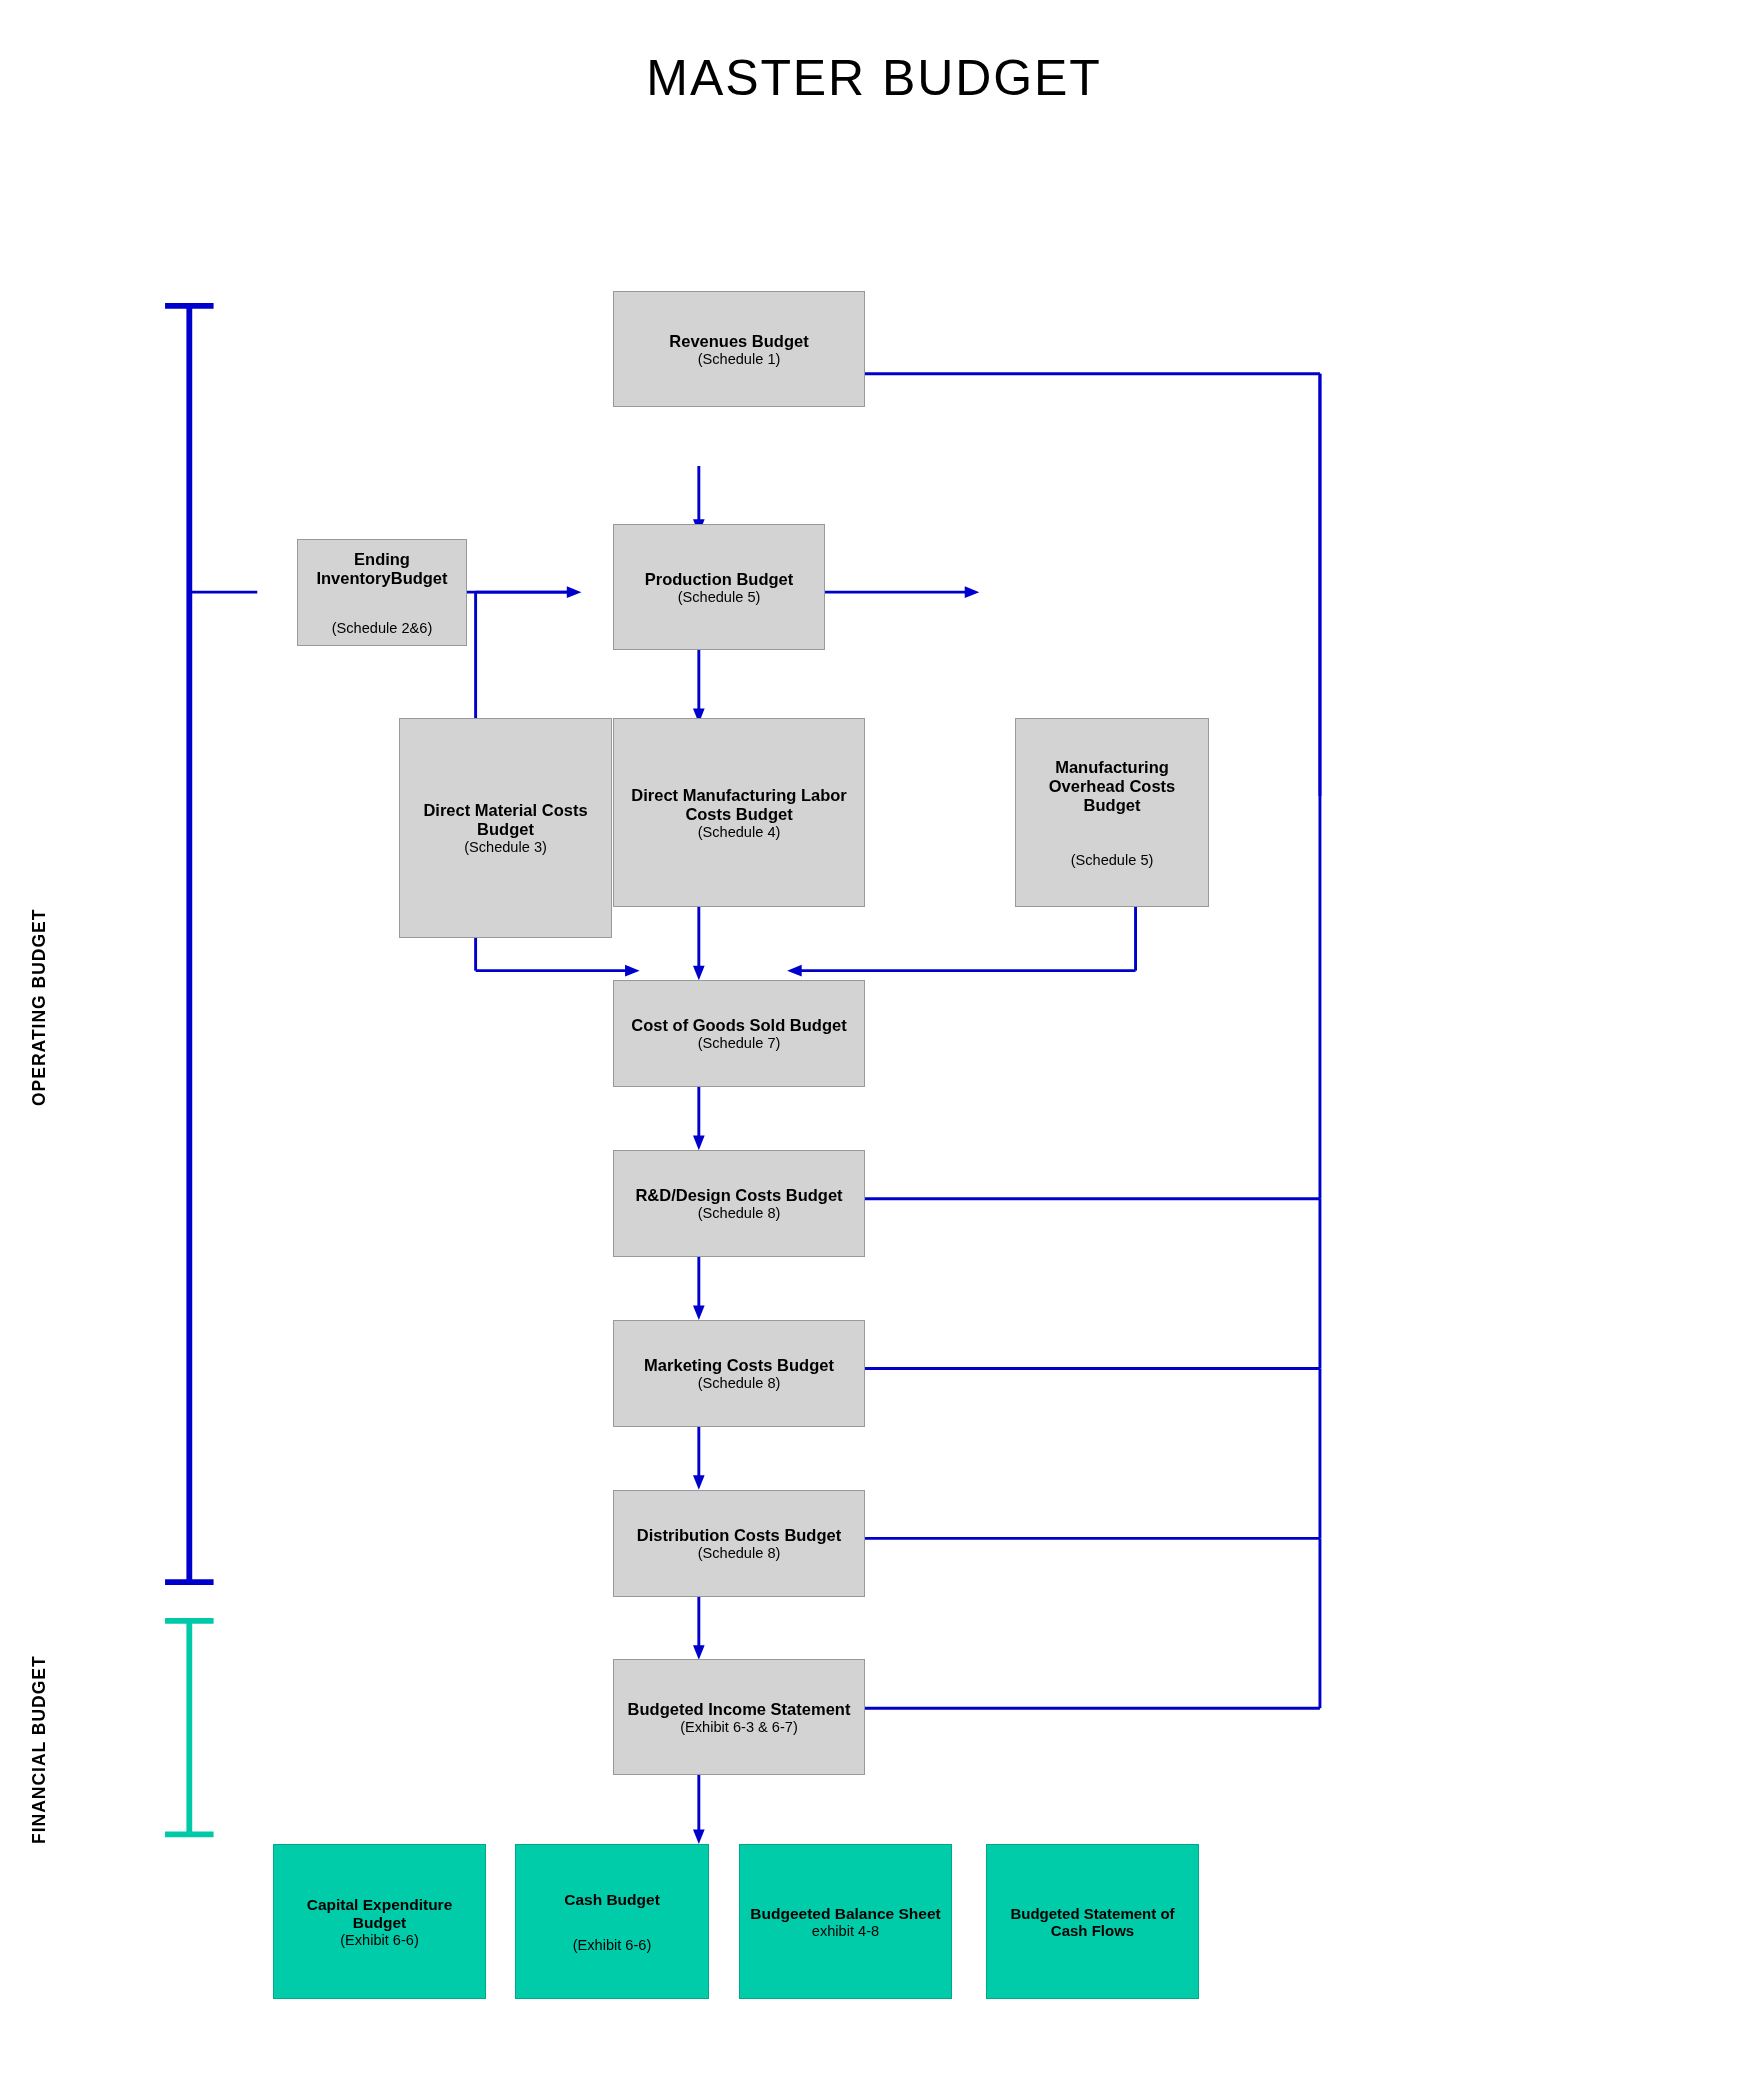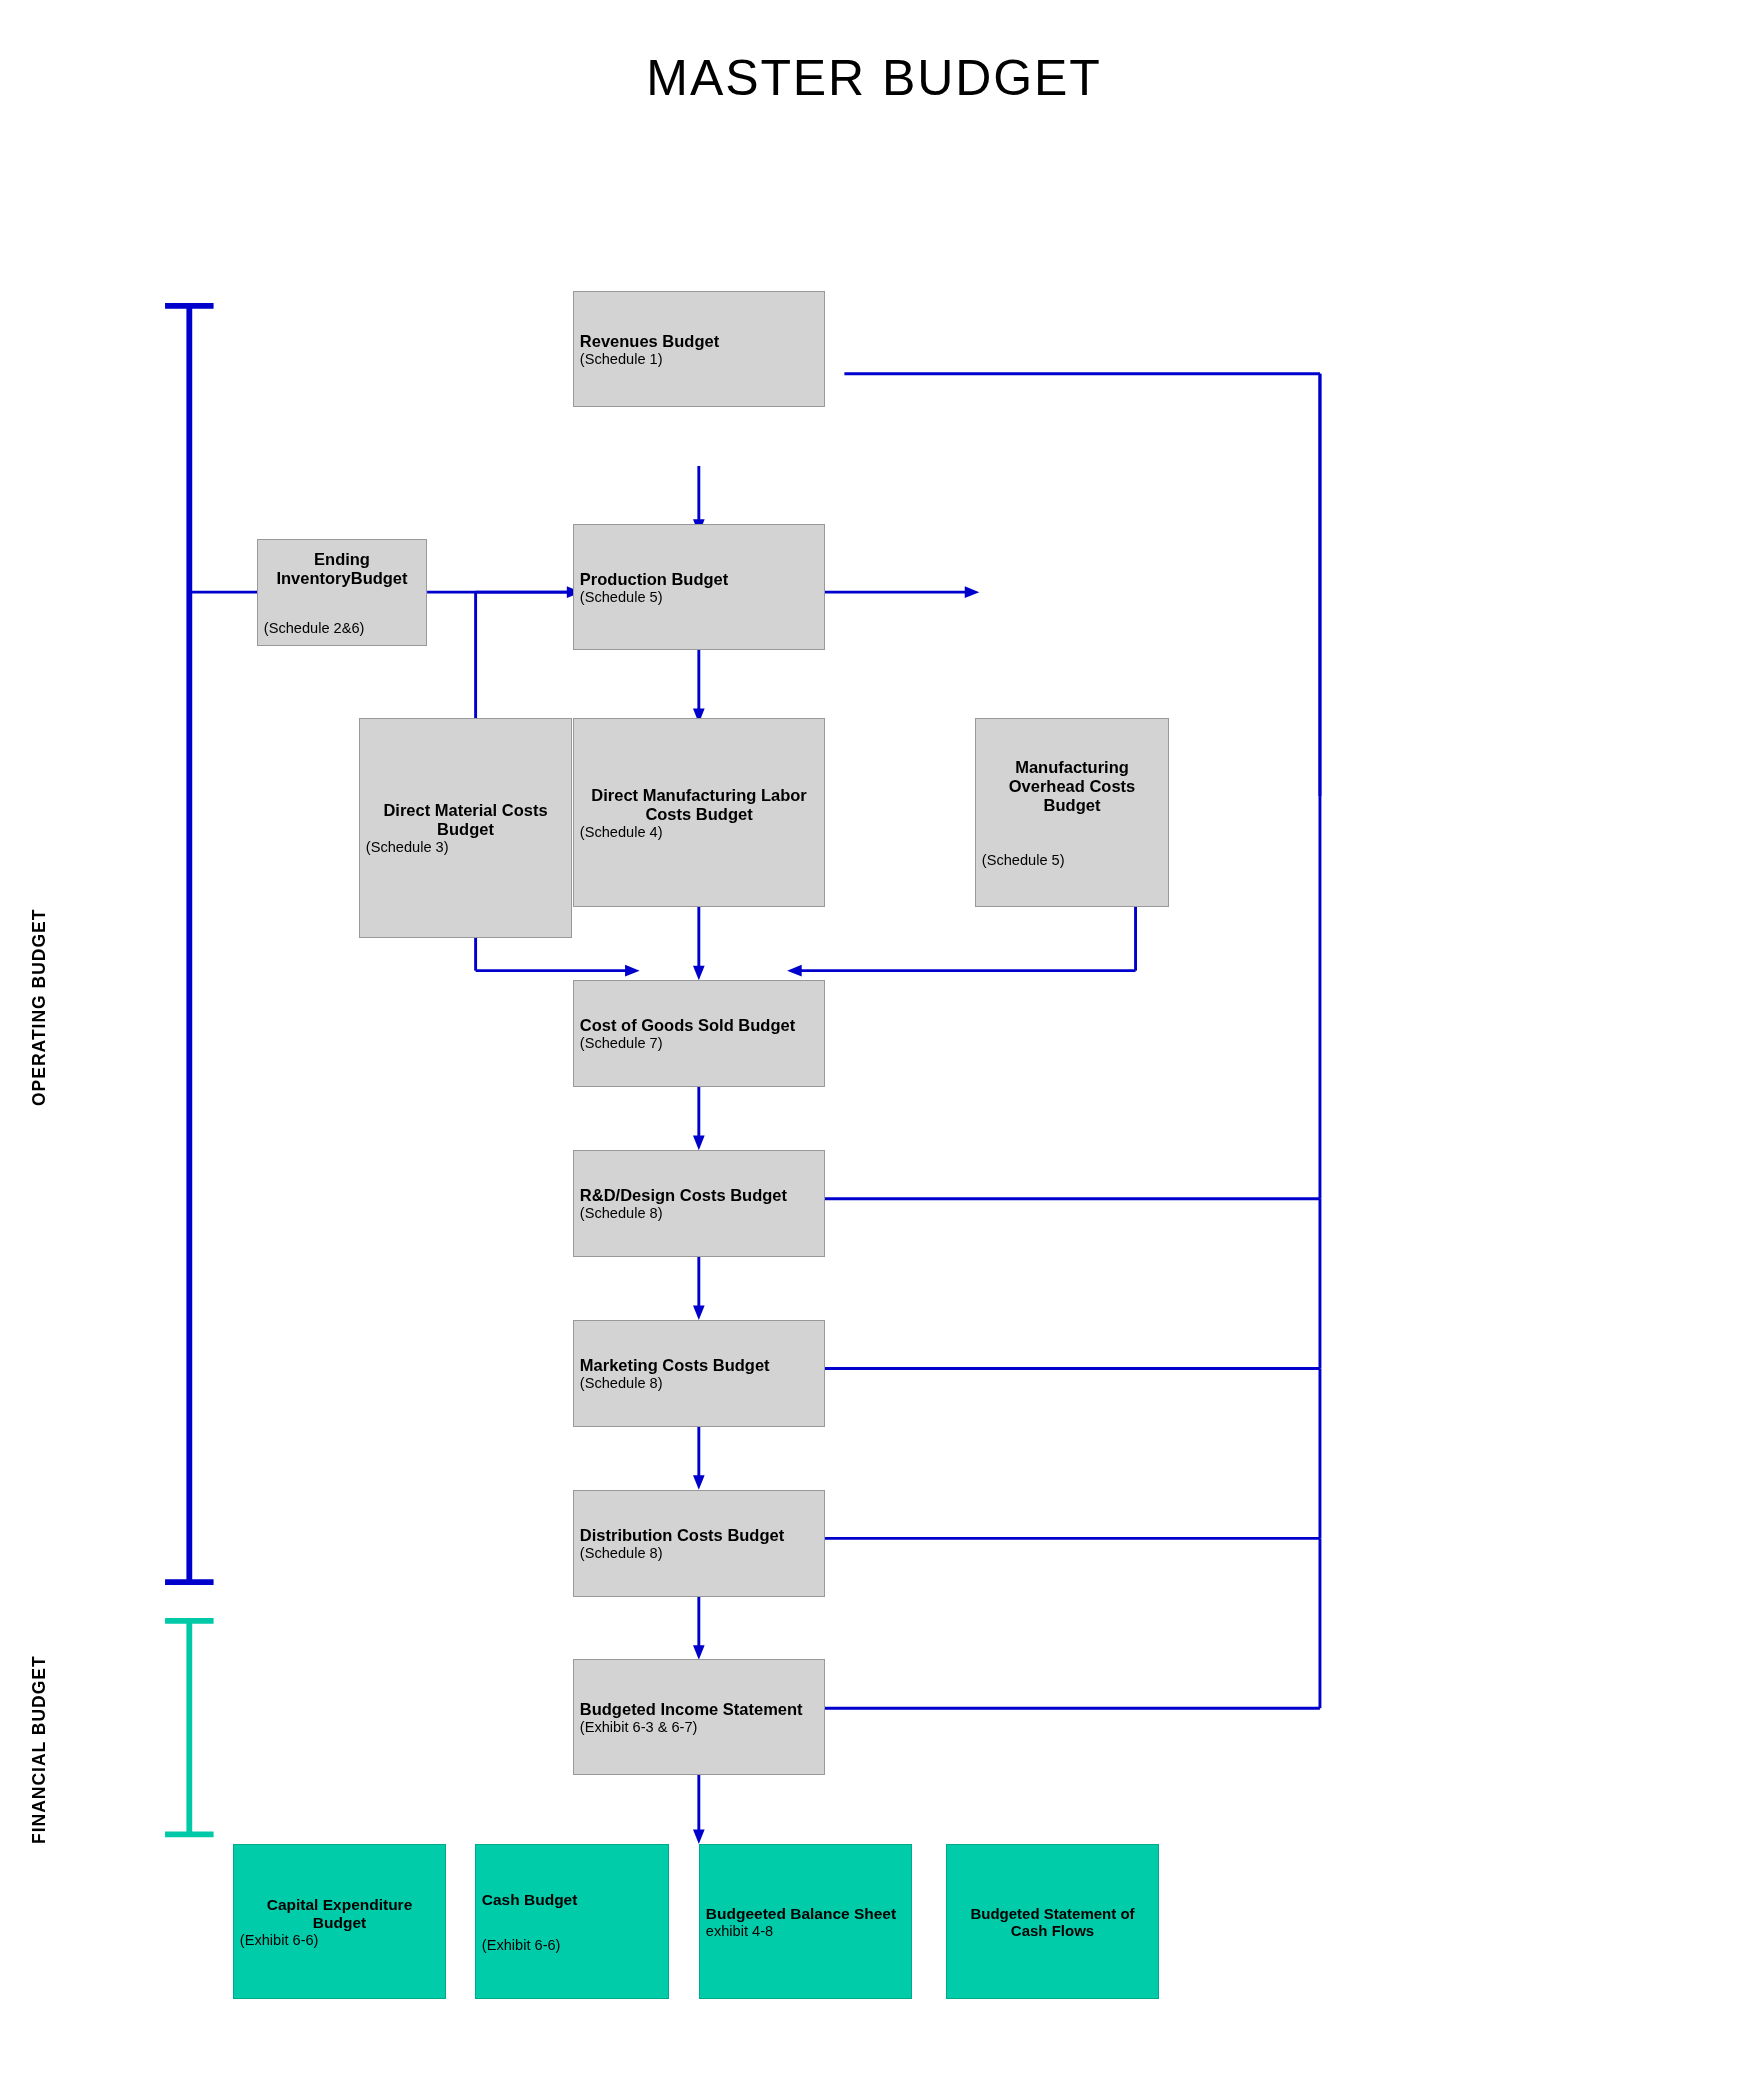--- a/index.html
+++ b/index.html
@@ -32,22 +32,23 @@
     .budget-box {
       position: absolute;
       background: #d3d3d3;
       border: 1.9px solid #999;
       text-align: center;
       padding: 7.8px 5.8px;
       font-size: 16.5px;
       font-weight: bold;
       display: flex;
       flex-direction: column;
-      align-items: flex-start;
+      align-items: center;
       justify-content: center;
+      margin-left: 40px;
     }
 
     .budget-box .schedule {
       font-weight: normal;
       font-size: 14.6px;
     }
 
     .budget-box-teal {
       background: #00ccaa;
       border: 1.9px solid #00aa88;
@@ -168,21 +169,21 @@
   <div class="budget-box" style="left:573px; top:155px; width:252px; height:116px;">
     <span>Revenues Budget</span>
     <span class="schedule">(Schedule 1)</span>
   </div>
 
   <div class="budget-box" style="left:257px; top:403px; width:170px; height:107px;gap:32px;">
     <span>Ending InventoryBudget</span>
     <span class="schedule">(Schedule 2&amp;6)</span>
   </div>
 
-  <div class="budget-box" style="left:573px; top:388px; width:252px; height:126px;">
+  <div class="budget-box" style="left:573px; top:388px; width:212px; height:126px;">
     <span>Production Budget</span>
     <span class="schedule">(Schedule 5)</span>
   </div>
 
   <div class="budget-box" style="left:359px; top:582px; width:213px; height:220px;">
     <span>Direct Material Costs Budget</span>
     <span class="schedule">(Schedule 3)</span>
   </div>
 
   <div class="budget-box" style="left:573px; top:582px; width:252px; height:189px;">

